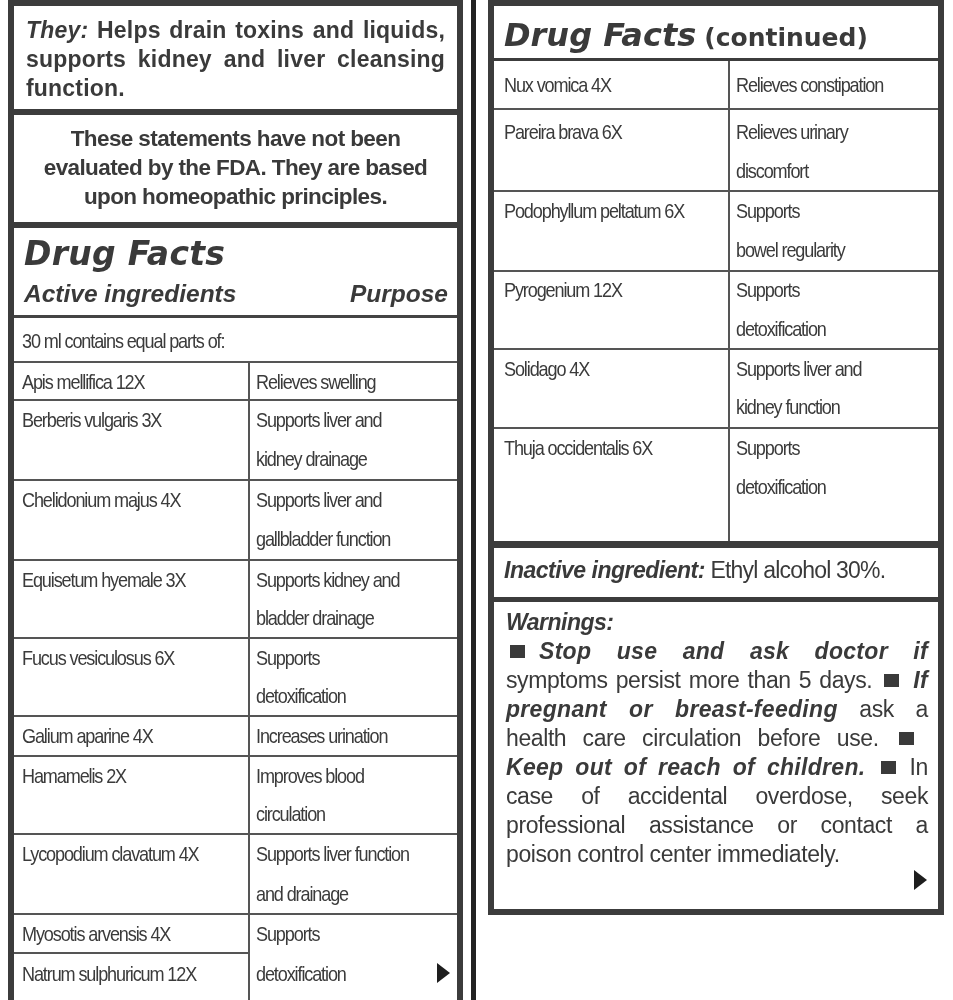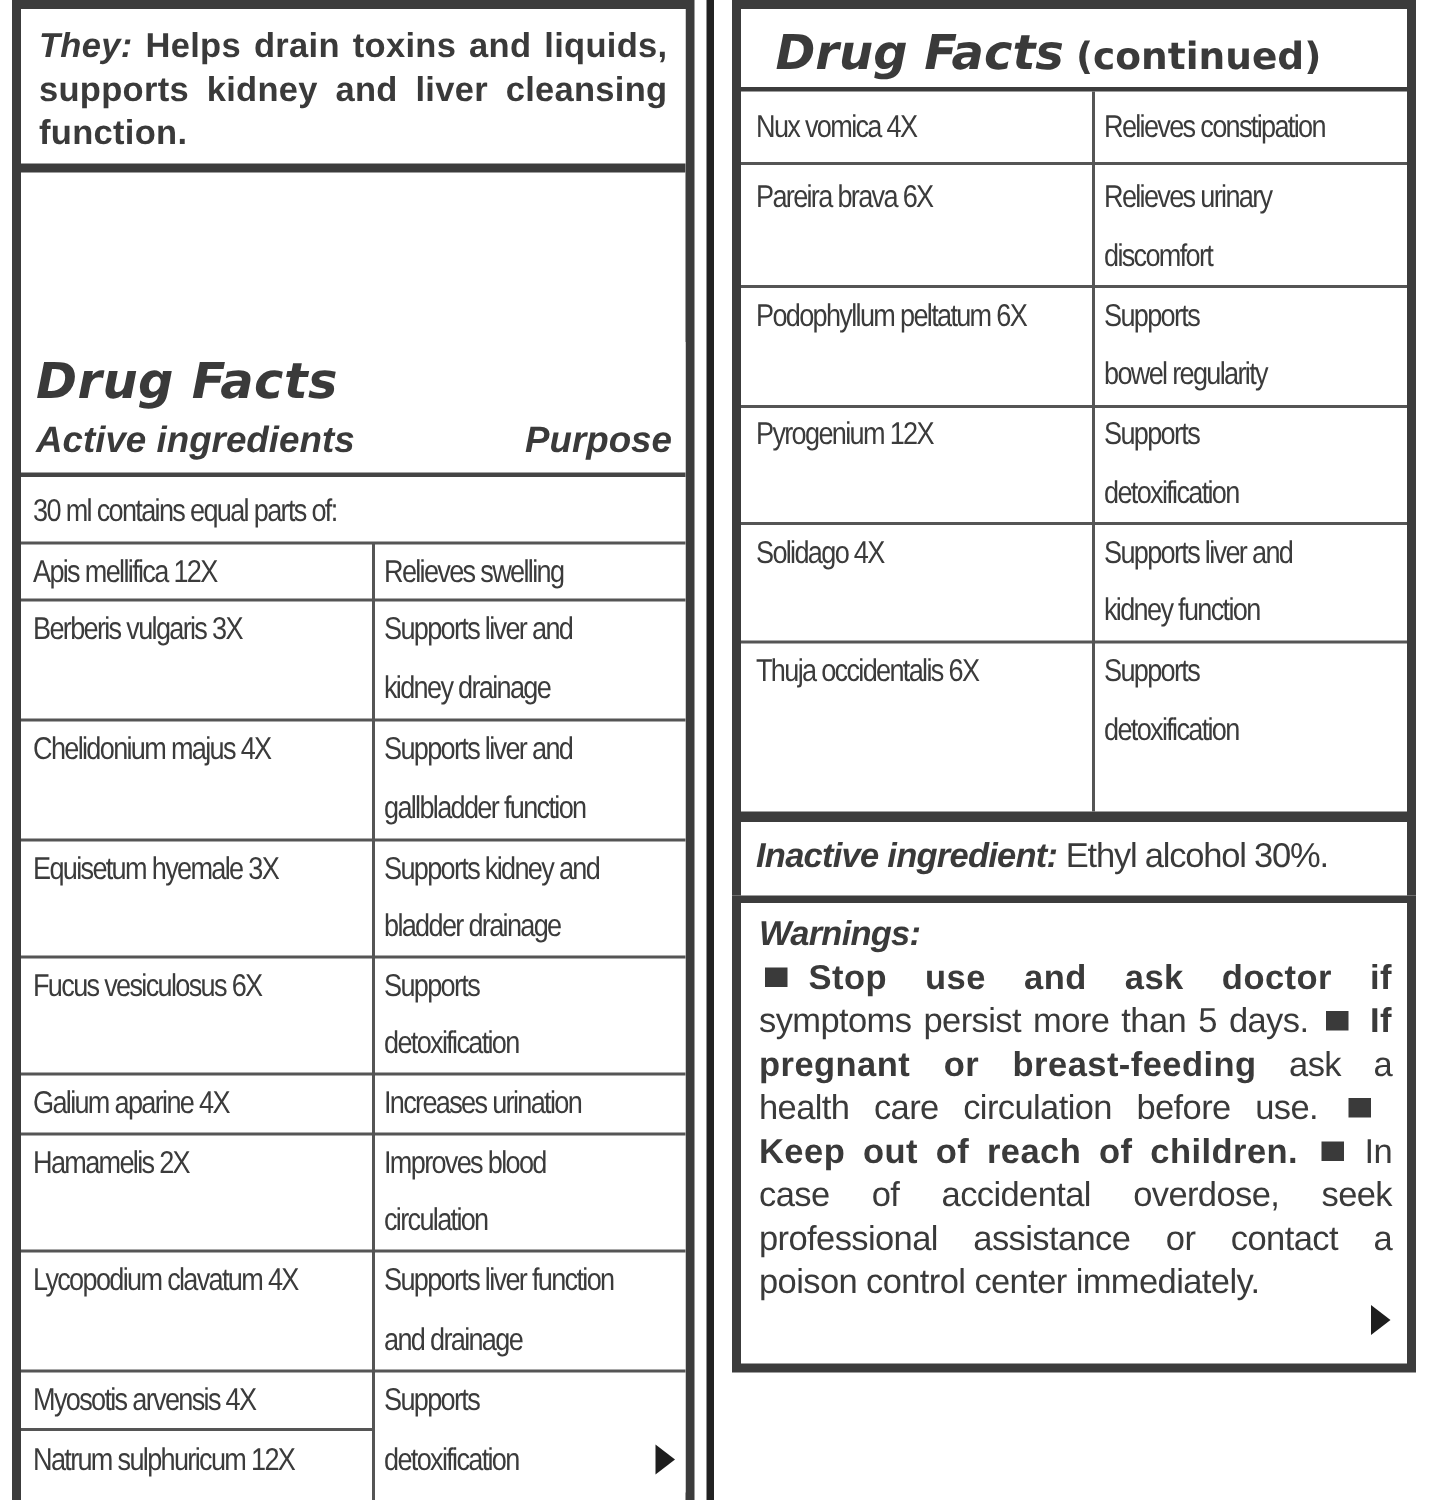--- a/index.html
+++ b/index.html
@@ -25,45 +25,48 @@
     .hline.thin { height: 2px; background: #555; }
     .vline { position: absolute; width: 2px; background: #555; }
 
     .cell { position: absolute; font-family: "Liberation Sans", sans-serif; font-size: 21px; line-height: 39px; color: #3b3b3b; letter-spacing: -1.3px; transform: scaleX(0.86); transform-origin: left top; white-space: nowrap; }
 
     
     #separator { position: absolute; left: 471px; top: 0; width: 5px; height: 1000px; background: #222; }
 
     
     #right-header { left: 488px; top: 0px; width: 456px; height: 64px; border-bottom: none; }
-    .dfc-title { position: absolute; left: 23px; top: 10px; font-family: "DejaVu Sans", sans-serif; font-weight: bold; font-style: italic; font-size: 32px; color: #3a3a3a; white-space: nowrap; }
+    .dfc-title { position: absolute; left: 10px; top: 10px; font-family: "DejaVu Sans", sans-serif; font-weight: bold; font-style: italic; font-size: 32px; color: #3a3a3a; white-space: nowrap; }
     .dfc-cont { font-family: "DejaVu Sans", sans-serif; font-weight: bold; font-style: normal; font-size: 25px; margin-left: 8px; }
     #right-table { left: 488px; top: 58px; width: 456px; height: 489px; border-top-width: 3px; }
 
     #inactive-box { left: 488px; top: 542px; width: 456px; height: 73px; }
     #inactive-text { position: absolute; left: 10px; top: 9px; font-size: 23px; white-space: nowrap; color: #3a3a3a; letter-spacing: -0.8px; }
     #inactive-text .lbl { font-weight: bold; font-style: italic; letter-spacing: -0.5px; }
 
     #warnings-box { left: 488px; top: 597px; width: 456px; height: 318px; border-top-width: 5px; }
     #warnings { position: absolute; left: 12px; top: 6px; width: 422px; font-size: 23px; line-height: 29px; color: #3a3a3a; text-align: justify; letter-spacing: -0.4px; }
     #warnings .title { font-weight: bold; font-style: italic; display: block; letter-spacing: -0.5px; }
-    #warnings .b { font-weight: bold; letter-spacing: 0.3px; }
+    #warnings .b { font-weight: bold; letter-spacing: 0.3px; font-style: italic; }
     .bullet { display: inline-block; width: 15px; height: 13px; background: #3a3a3a; margin: 0 14px 0 4px; vertical-align: 1px; }
 
     .arrow { position: absolute; width: 0; height: 0; border-top: 10px solid transparent; border-bottom: 10px solid transparent; border-left: 13px solid #1e1e1e; }
   </style>
 </head>
 <body>
 
 <div class="frame" id="left-frame">
 
   <div class="inner" id="uses-box">
     <p id="uses-text"><span class="lbl">They:</span><span> Helps drain toxins and liquids, supports kidney and liver cleansing function.</span></p>
   </div>
 
+  <div class="inner" id="fda-box">
+    <p id="fda-text">These statements have not been evaluated by the FDA. They are based upon homeopathic principles.</p>
+  </div>
 
   <div class="inner" id="df-box">
     <div class="df-title">Drug Facts</div>
     <div class="df-sub">
       <span>Active ingredients</span>
       <span class="right">Purpose</span>
     </div>
 
     <div class="hline" style="top:87px;width:443px;"></div>
     <div class="cell" style="left:8px;top:93px;">30 ml contains equal parts of:</div>

